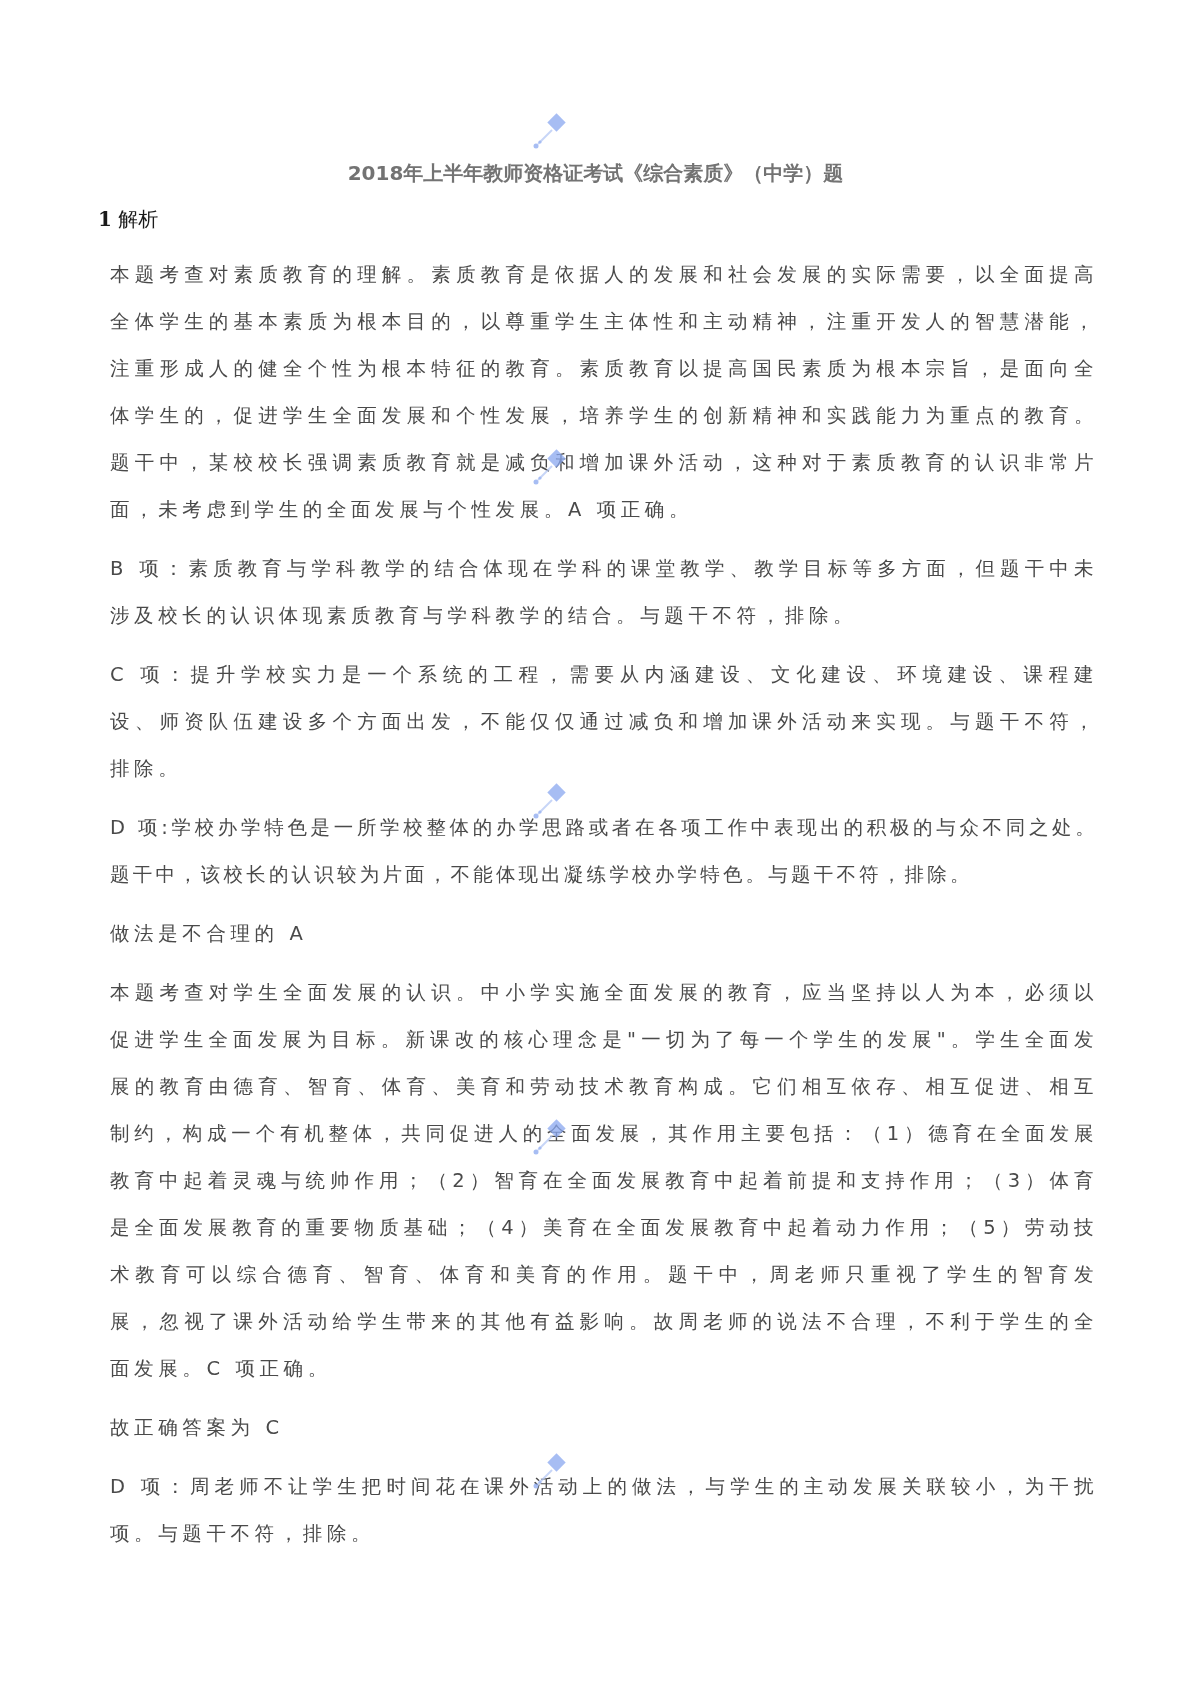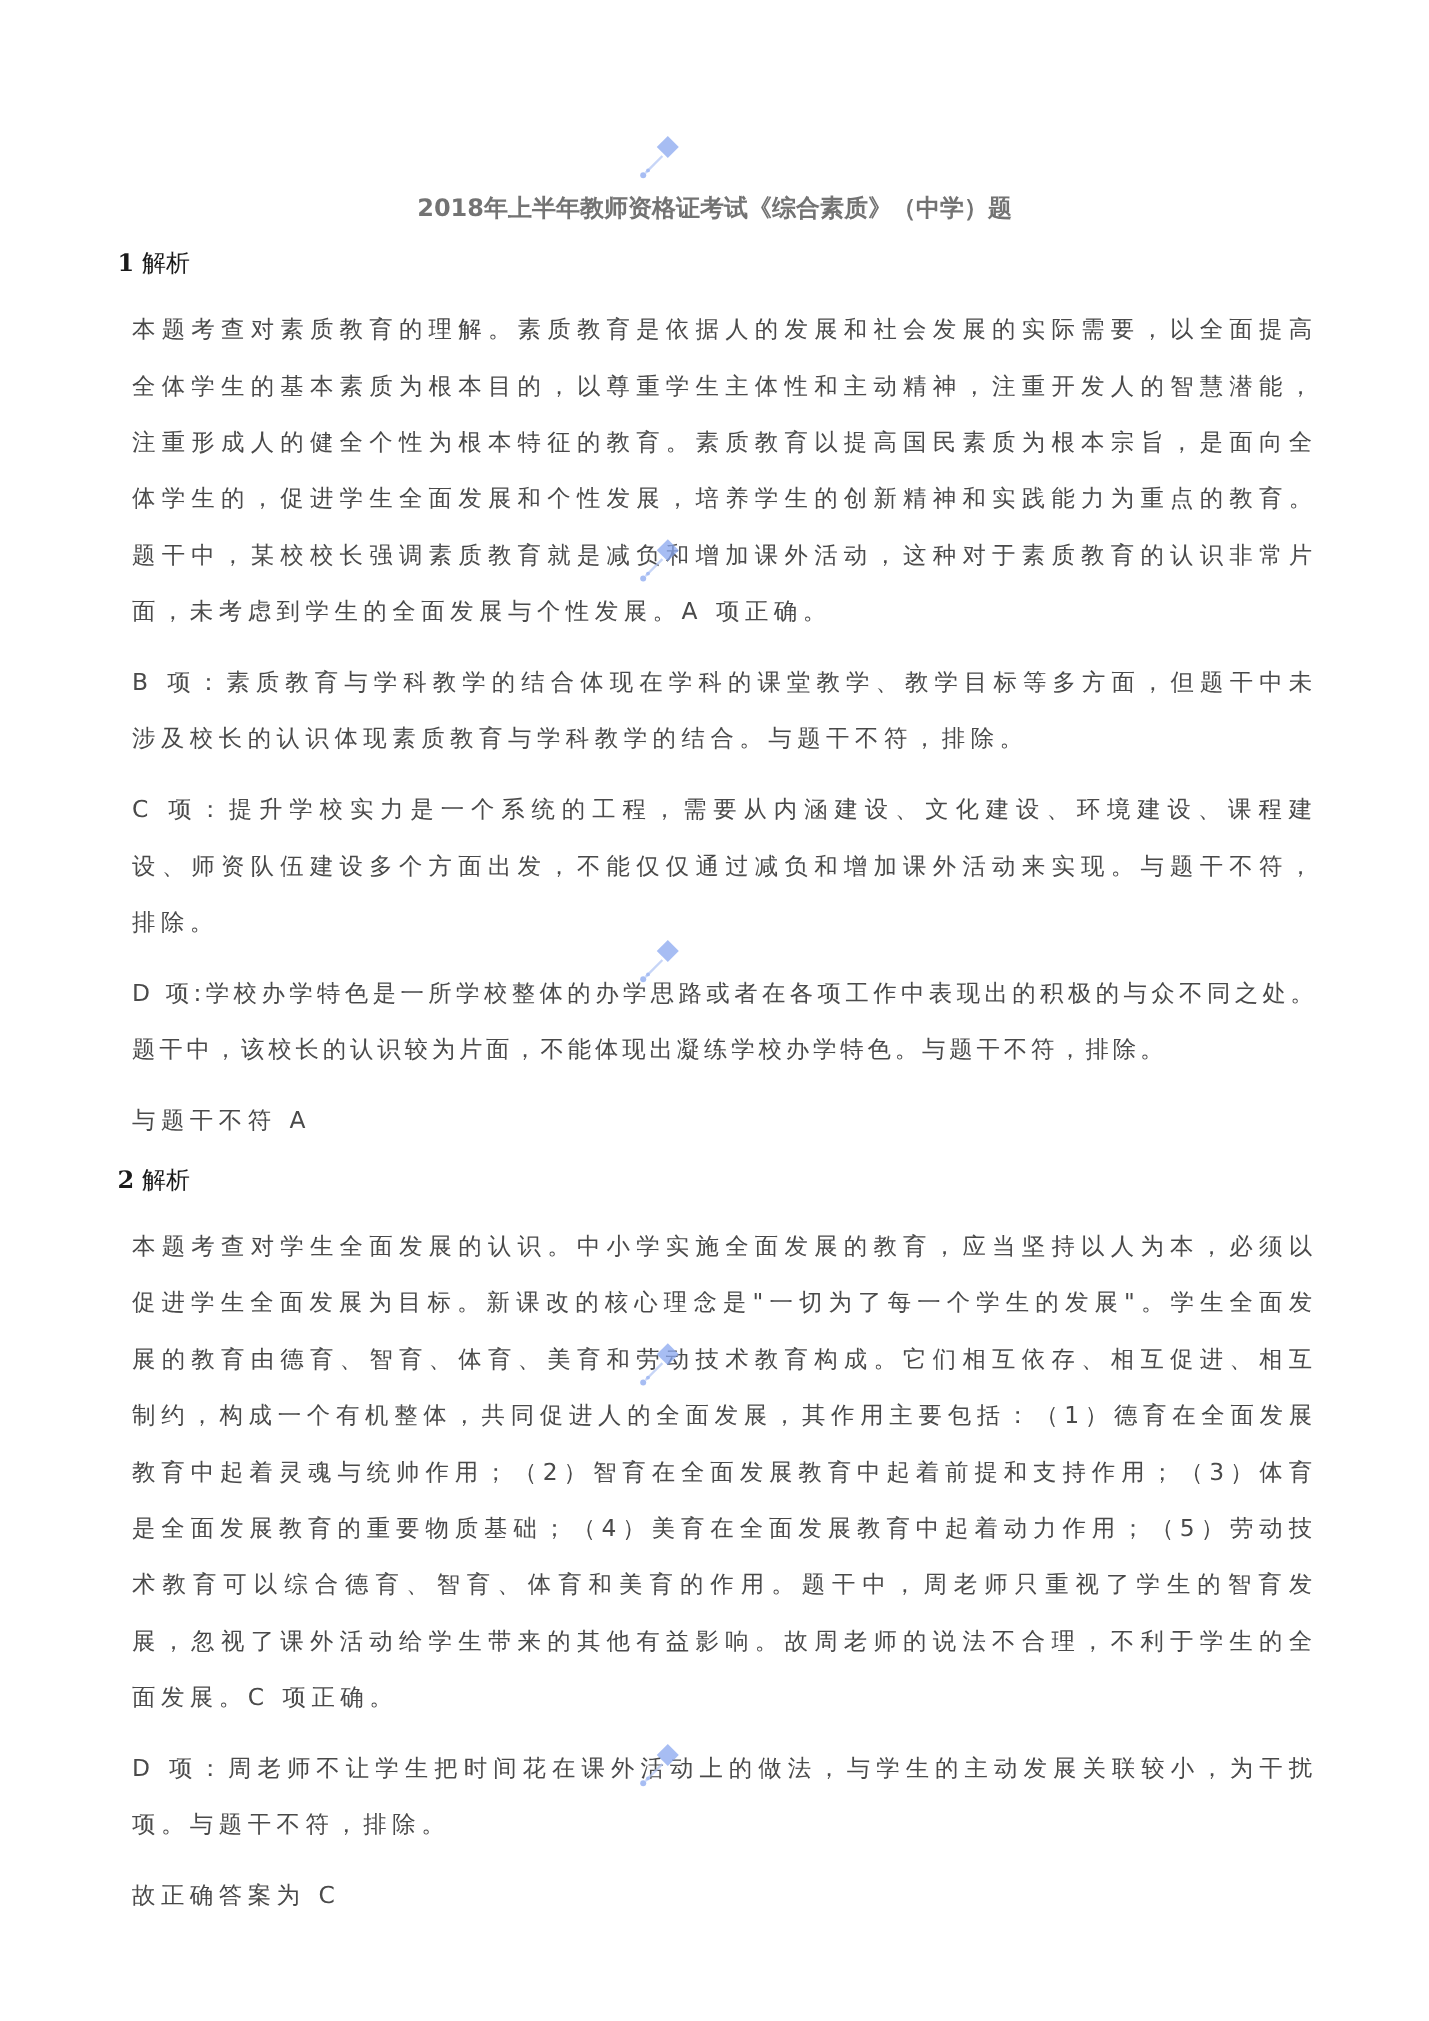--- a/index.html
+++ b/index.html
@@ -86,31 +86,27 @@
 
     <div>
       <div class="section-heading">
         <span class="num">1</span>
         <span>解析</span>
       </div>
       <p class="para">本题考查对素质教育的理解。素质教育是依据人的发展和社会发展的实际需要，以全面提高全体学生的基本素质为根本目的，以尊重学生主体性和主动精神，注重开发人的智慧潜能，注重形成人的健全个性为根本特征的教育。素质教育以提高国民素质为根本宗旨，是面向全体学生的，促进学生全面发展和个性发展，培养学生的创新精神和实践能力为重点的教育。题干中，某校校长强调素质教育就是减负和增加课外活动，这种对于素质教育的认识非常片面，未考虑到学生的全面发展与个性发展。A 项正确。</p>
       <p class="para">B 项：素质教育与学科教学的结合体现在学科的课堂教学、教学目标等多方面，但题干中未涉及校长的认识体现素质教育与学科教学的结合。与题干不符，排除。</p>
       <p class="para">C 项：提升学校实力是一个系统的工程，需要从内涵建设、文化建设、环境建设、课程建设、师资队伍建设多个方面出发，不能仅仅通过减负和增加课外活动来实现。与题干不符，排除。</p>
       <p class="para tight">D 项:学校办学特色是一所学校整体的办学思路或者在各项工作中表现出的积极的与众不同之处。题干中，该校长的认识较为片面，不能体现出凝练学校办学特色。与题干不符，排除。</p>
-      <p class="para">与题干不符 A</p>
+      <p class="para">做法是不合理的 A</p>
     </div>
 
     <div class="sec2">
-      <div class="section-heading">
-        <span class="num">2</span>
-        <span>解析</span>
-      </div>
       <p class="para">本题考查对学生全面发展的认识。中小学实施全面发展的教育，应当坚持以人为本，必须以促进学生全面发展为目标。新课改的核心理念是"一切为了每一个学生的发展"。学生全面发展的教育由德育、智育、体育、美育和劳动技术教育构成。它们相互依存、相互促进、相互制约，构成一个有机整体，共同促进人的全面发展，其作用主要包括：（1）德育在全面发展教育中起着灵魂与统帅作用；（2）智育在全面发展教育中起着前提和支持作用；（3）体育是全面发展教育的重要物质基础；（4）美育在全面发展教育中起着动力作用；（5）劳动技术教育可以综合德育、智育、体育和美育的作用。题干中，周老师只重视了学生的智育发展，忽视了课外活动给学生带来的其他有益影响。故周老师的说法不合理，不利于学生的全面发展。C 项正确。</p>
+      <p class="para">故正确答案为 C</p>
       <p class="para">D 项：周老师不让学生把时间花在课外活动上的做法，与学生的主动发展关联较小，为干扰项。与题干不符，排除。</p>
-      <p class="para">故正确答案为 C</p>
     </div>
 
   </div>
 
   <svg class="watermark" style="left:528px; top:112px;" viewBox="0 0 40 40">
     <rect x="22" y="4" width="13" height="13" transform="rotate(45 28.5 10.5)" fill="#8aa8f0"></rect>
     <line x1="10" y1="32" x2="24" y2="18" stroke="#b5c8f5" stroke-width="2"></line>
     <circle cx="8" cy="34" r="2.5" fill="#8aa8f0"></circle>
     <circle cx="12" cy="30" r="1.6" fill="#8aa8f0"></circle>
   </svg>

